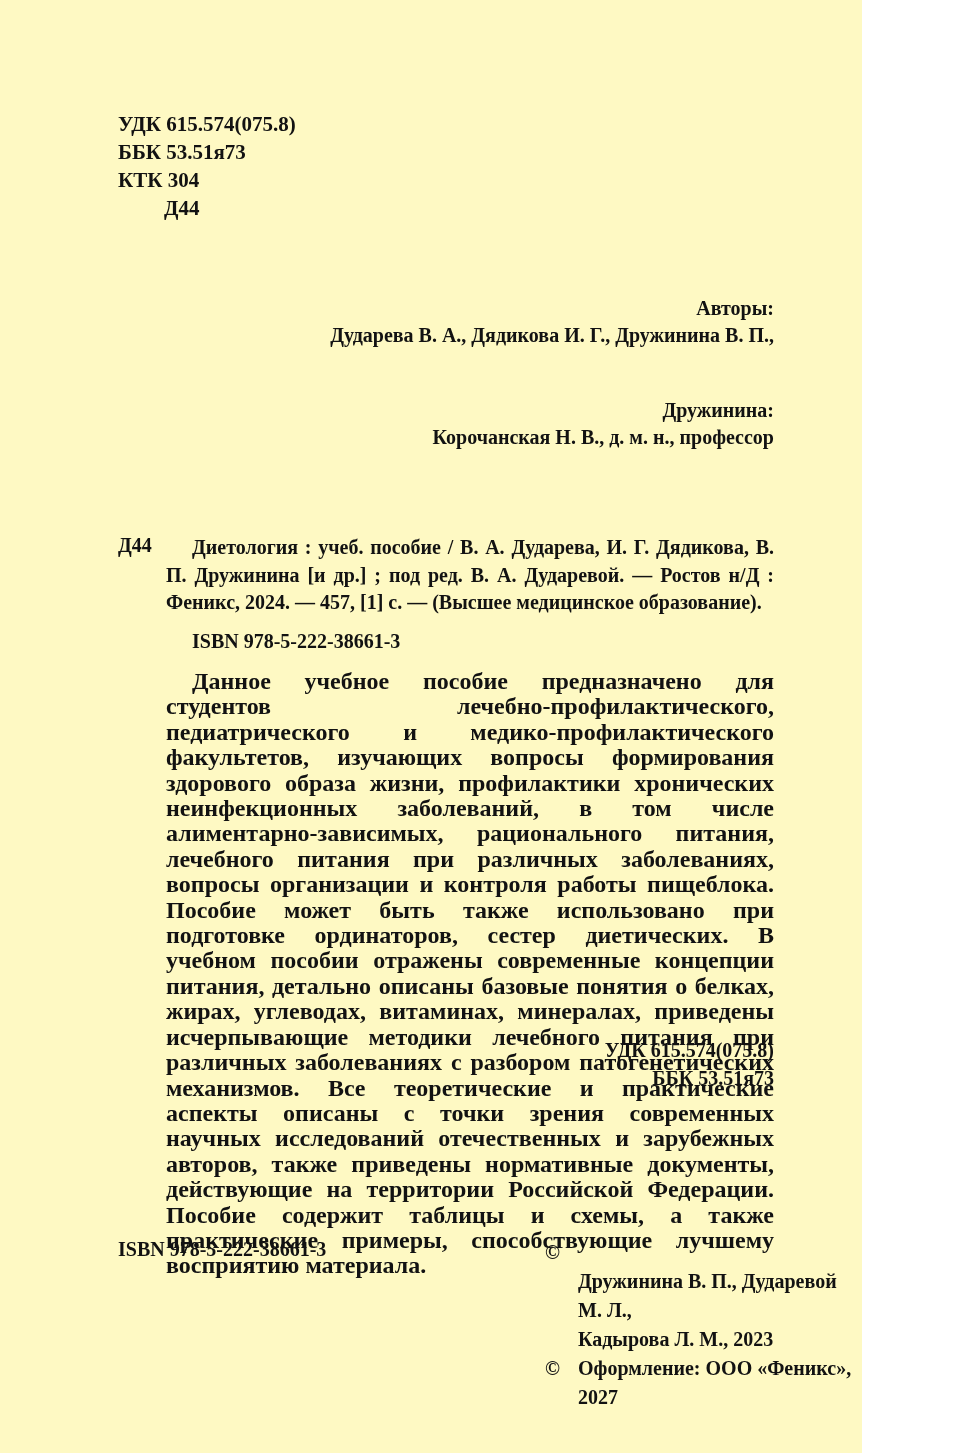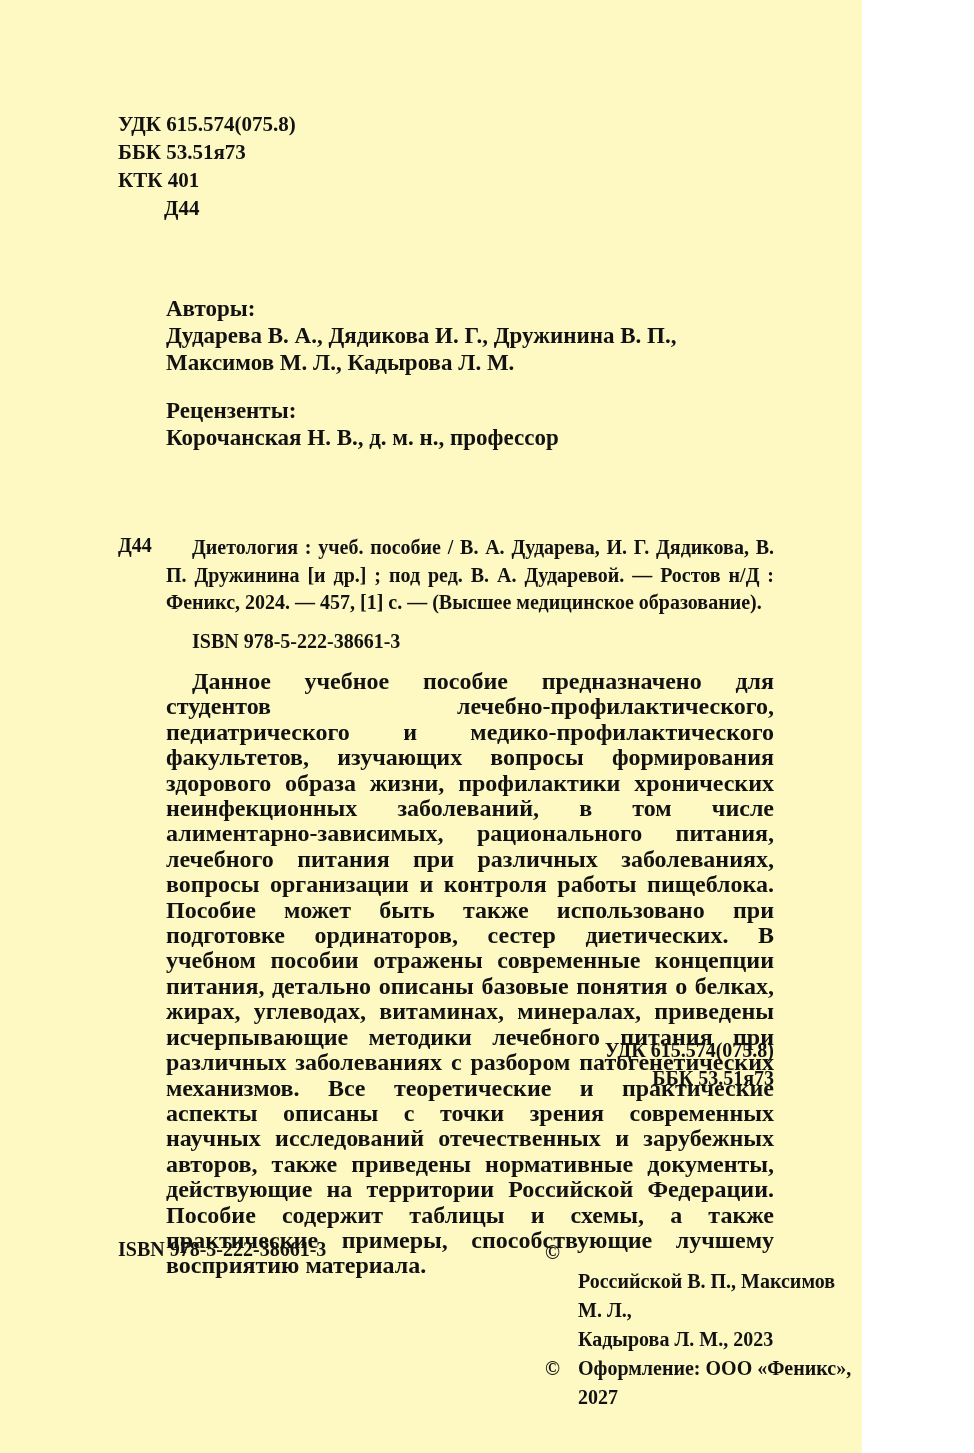--- a/index.html
+++ b/index.html
@@ -25,24 +25,24 @@
     font-size: 21px;
     line-height: 28px;
     white-space: nowrap;
   }
   .top-block .indent {
     padding-left: 46px;
   }
 
   .centered-block {
     position: absolute;
-    left: 166px;
+    left: 176px;
     right: 88px;
-    text-align: left;
-    font-size: 23px;
+    text-align: right;
+    font-size: 20px;
     line-height: 27px;
   }
   .authors-block { top: 295px; }
   .reviewers-block { top: 397px; }
   .centered-heading { margin-bottom: 0; }
 
   .bib-code {
     position: absolute;
     left: 118px;
     top: 534px;
@@ -115,32 +115,31 @@
   }
 </style>
 </head>
 <body>
 
 <div class="page">
 
   <div class="top-block">
     <div>УДК 615.574(075.8)</div>
     <div>ББК 53.51я73</div>
-    <div>КТК 401</div>
+    <div>КТК 304</div>
     <div class="indent">Д44</div>
   </div>
 
   <div class="centered-block authors-block">
     <div class="centered-heading">Авторы:</div>
     <div>Дударева В. А., Дядикова И. Г., Дружинина В. П.,</div>
-    <div>Максимов М. Л., Кадырова Л. М.</div>
   </div>
 
   <div class="centered-block reviewers-block">
-    <div class="centered-heading">Рецензенты:</div>
+    <div class="centered-heading">Дружинина:</div>
     <div>Корочанская Н. В., д. м. н., профессор</div>
   </div>
 
   <div class="bib-code">Д44</div>
   <div class="bib-record">Диетология : учеб. пособие / В. А. Дударева, И. Г. Дядикова, В. П. Дружинина [и др.] ; под ред. В. А. Дударевой. — Ростов н/Д : Феникс, 2024. — 457, [1] с. — (Высшее медицинское образование).</div>
   <div class="bib-isbn">ISBN 978-5-222-38661-3</div>
 
   <div class="annotation">Данное учебное пособие предназначено для студентов лечебно-профилактического, педиатрического и медико-профилактического факультетов, изучающих вопросы формирования здорового образа жизни, профилактики хронических неинфекционных заболеваний, в том числе алиментарно-зависимых, рационального питания, лечебного питания при различных заболеваниях, вопросы организации и контроля работы пищеблока. Пособие может быть также использовано при подготовке ординаторов, сестер диетических. В учебном пособии отражены современные концепции питания, детально описаны базовые понятия о белках, жирах, углеводах, витаминах, минералах, приведены исчерпывающие методики лечебного питания при различных заболеваниях с разбором патогенетических механизмов. Все теоретические и практические аспекты описаны с точки зрения современных научных исследований отечественных и зарубежных авторов, также приведены нормативные документы, действующие на территории Российской Федерации. Пособие содержит таблицы и схемы, а также практические примеры, способствующие лучшему восприятию материала.</div>
 
   <div class="udk-right">
@@ -148,21 +147,21 @@
     <div>ББК 53.51я73</div>
   </div>
 
   <div class="footer-isbn">ISBN 978-5-222-38661-3</div>
 
   <div class="copyright-block">
     <div class="copy-entry">
       <span class="copy-marker">©</span>
       <span class="copy-lines">
         <br>
-        <span>Российской В. П., Максимов М. Л.,</span><br>
+        <span>Дружинина В. П., Дударевой М. Л.,</span><br>
         <span>Кадырова Л. М., 2023</span>
       </span>
     </div>
     <div class="copy-entry">
       <span class="copy-marker">©</span>
       <span class="copy-lines">
         <span>Оформление: ООО «Феникс», 2027</span>
       </span>
     </div>
   </div>

